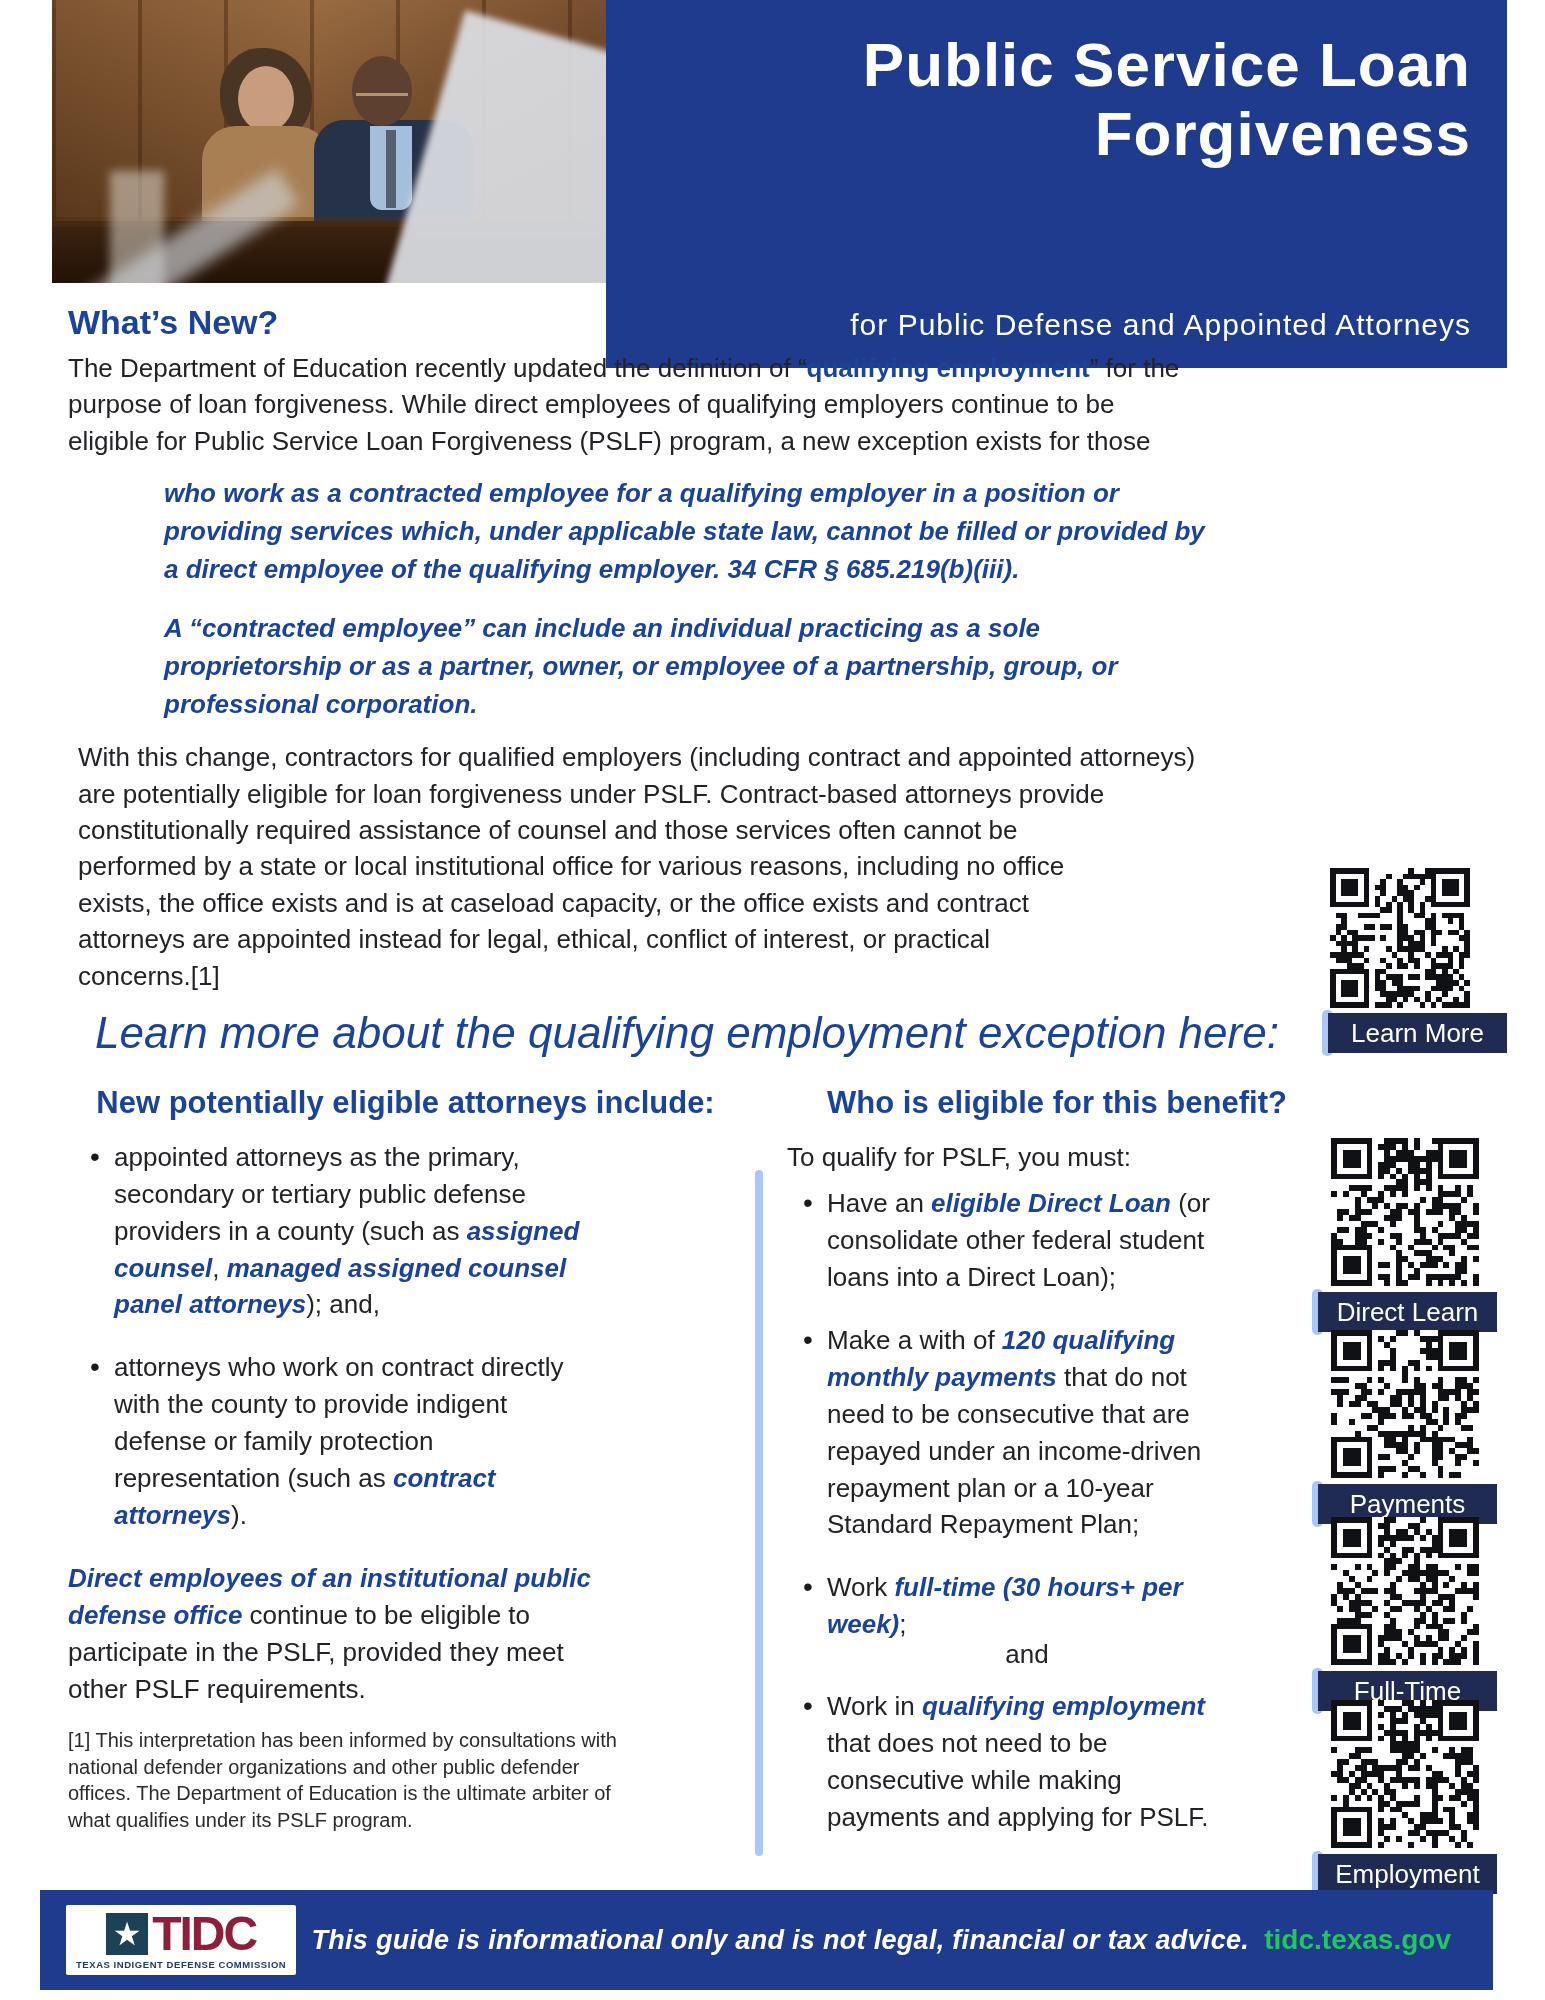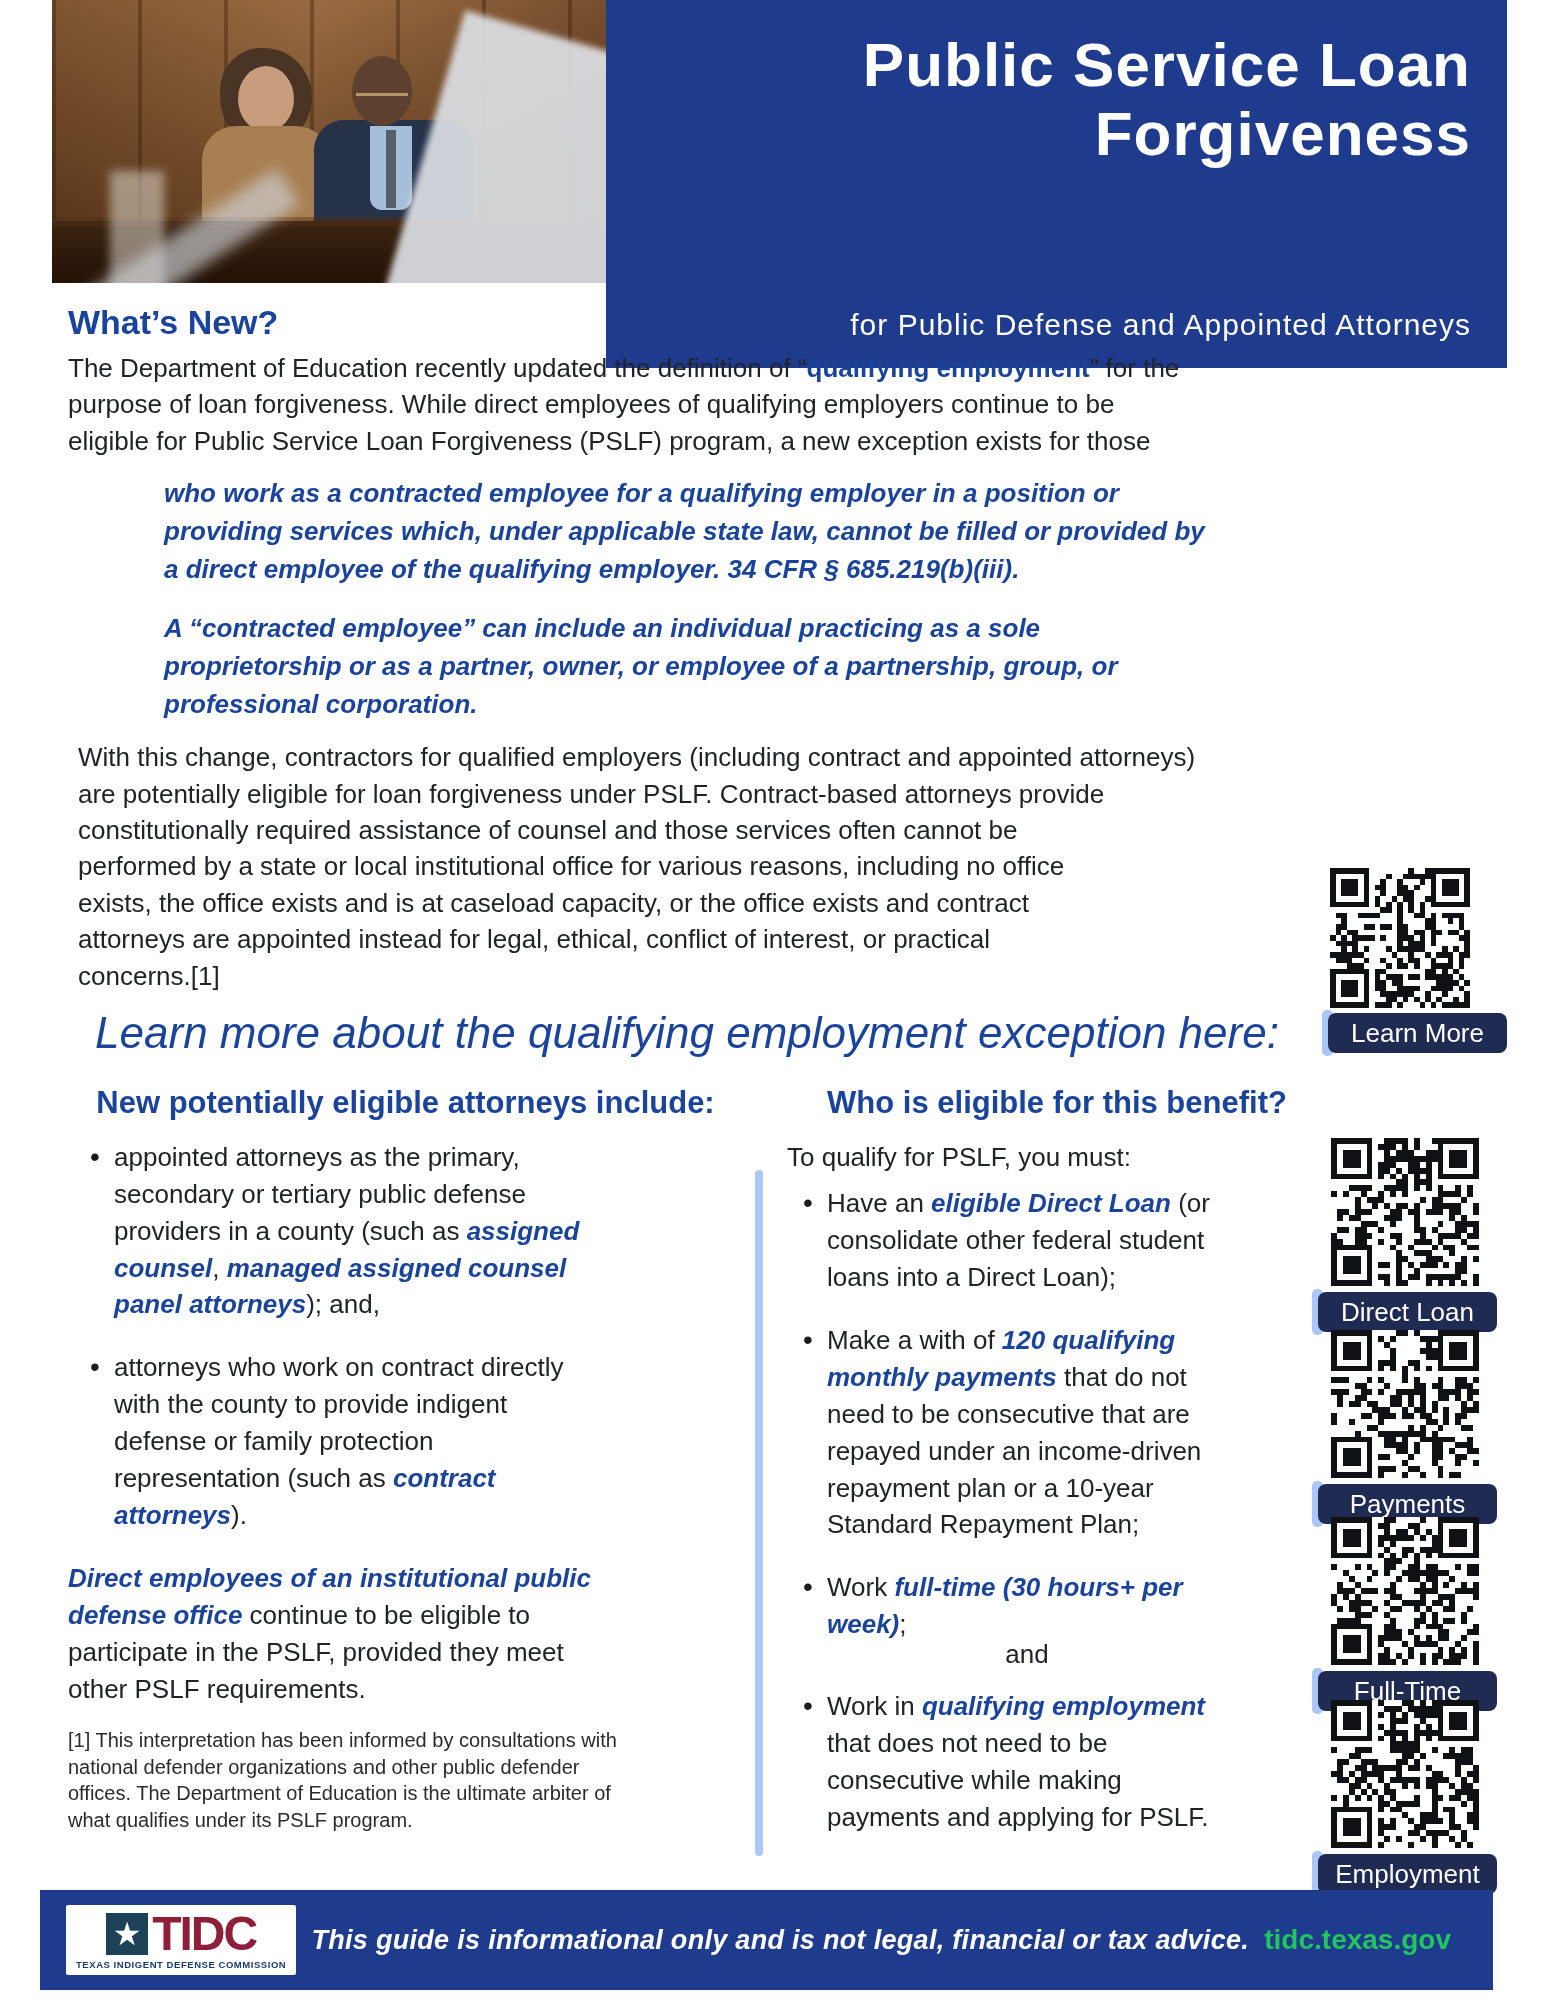--- a/index.html
+++ b/index.html
@@ -43,21 +43,21 @@
   .quote{margin-left:96px;margin-top:16px;width:1330px;font-size:26px;line-height:1.45;
     font-weight:bold;font-style:italic;color:var(--text_blue);white-space:pre-line}
   .q2{margin-top:22px}
   .p2a{margin-top:16px;margin-left:10px;width:1420px}
   .p2b{margin-left:10px;width:1260px}
   .learn-line{display:flex;align-items:center;margin-top:14px}
   .learn-text{flex:1;text-align:center;font-size:44px;font-weight:normal;font-style:italic;color:var(--text_blue)}
   
   .pill{display:flex;align-items:center;height:40px;flex:none}
   .pill .accent{width:11px;height:46px;background:var(--light_accent);border-radius:5px;margin-right:-5px}
-  .pill .plabel{height:40px;min-width:168px;padding:8px 14px;background:var(--navy_pill);color:#fff;border-radius:8px;
+  .pill .plabel{height:40px;min-width:168px;padding:8px 14px;background:var(--navy_pill);color:#fff;border-radius:0;
     display:flex;align-items:center;justify-content:center;font-size:26px}
   .learn-pill{margin-left:16px;width:185px}
   .learn-pill .plabel{flex:1}
   
   .columns{display:flex;margin-top:26px;align-items:stretch}
   .col-left{width:675px;flex:none}
   .divider{width:8px;background:var(--light_accent);border-radius:4px;margin-left:12px;margin-top:86px;margin-bottom:6px}
   .col-right{width:540px;margin-left:24px;flex:none}
   .col-h{color:var(--text_blue);font-size:31px;font-weight:bold;text-align:center;line-height:1.25;margin-bottom:16px}
   .bullet{position:relative;padding-left:46px;font-size:26px;line-height:1.42;white-space:pre-line;margin-bottom:26px}
@@ -823,21 +823,21 @@
           <rect x="11" y="24" width="1" height="1"></rect>
           <rect x="12" y="24" width="1" height="1"></rect>
           <rect x="16" y="24" width="1" height="1"></rect>
           <rect x="18" y="24" width="1" height="1"></rect>
           <rect x="20" y="24" width="1" height="1"></rect>
           <rect x="22" y="24" width="1" height="1"></rect>
           <rect x="24" y="24" width="1" height="1"></rect>
         </svg></div>
     <span class="pill">
         <span class="accent"></span>
-        <span class="plabel">Direct Loan</span>
+        <span class="plabel">Direct Learn</span>
       </span>
   </div>
   <div class="rail-group g2">
     <div class="qr"><svg xmlns="http://www.w3.org/2000/svg" width="100%" height="100%" viewBox="0 0 25 25" shape-rendering="crispEdges" fill="#101114">
           <rect x="0" y="0" width="1" height="1"></rect>
           <rect x="1" y="0" width="1" height="1"></rect>
           <rect x="2" y="0" width="1" height="1"></rect>
           <rect x="3" y="0" width="1" height="1"></rect>
           <rect x="4" y="0" width="1" height="1"></rect>
           <rect x="5" y="0" width="1" height="1"></rect>

